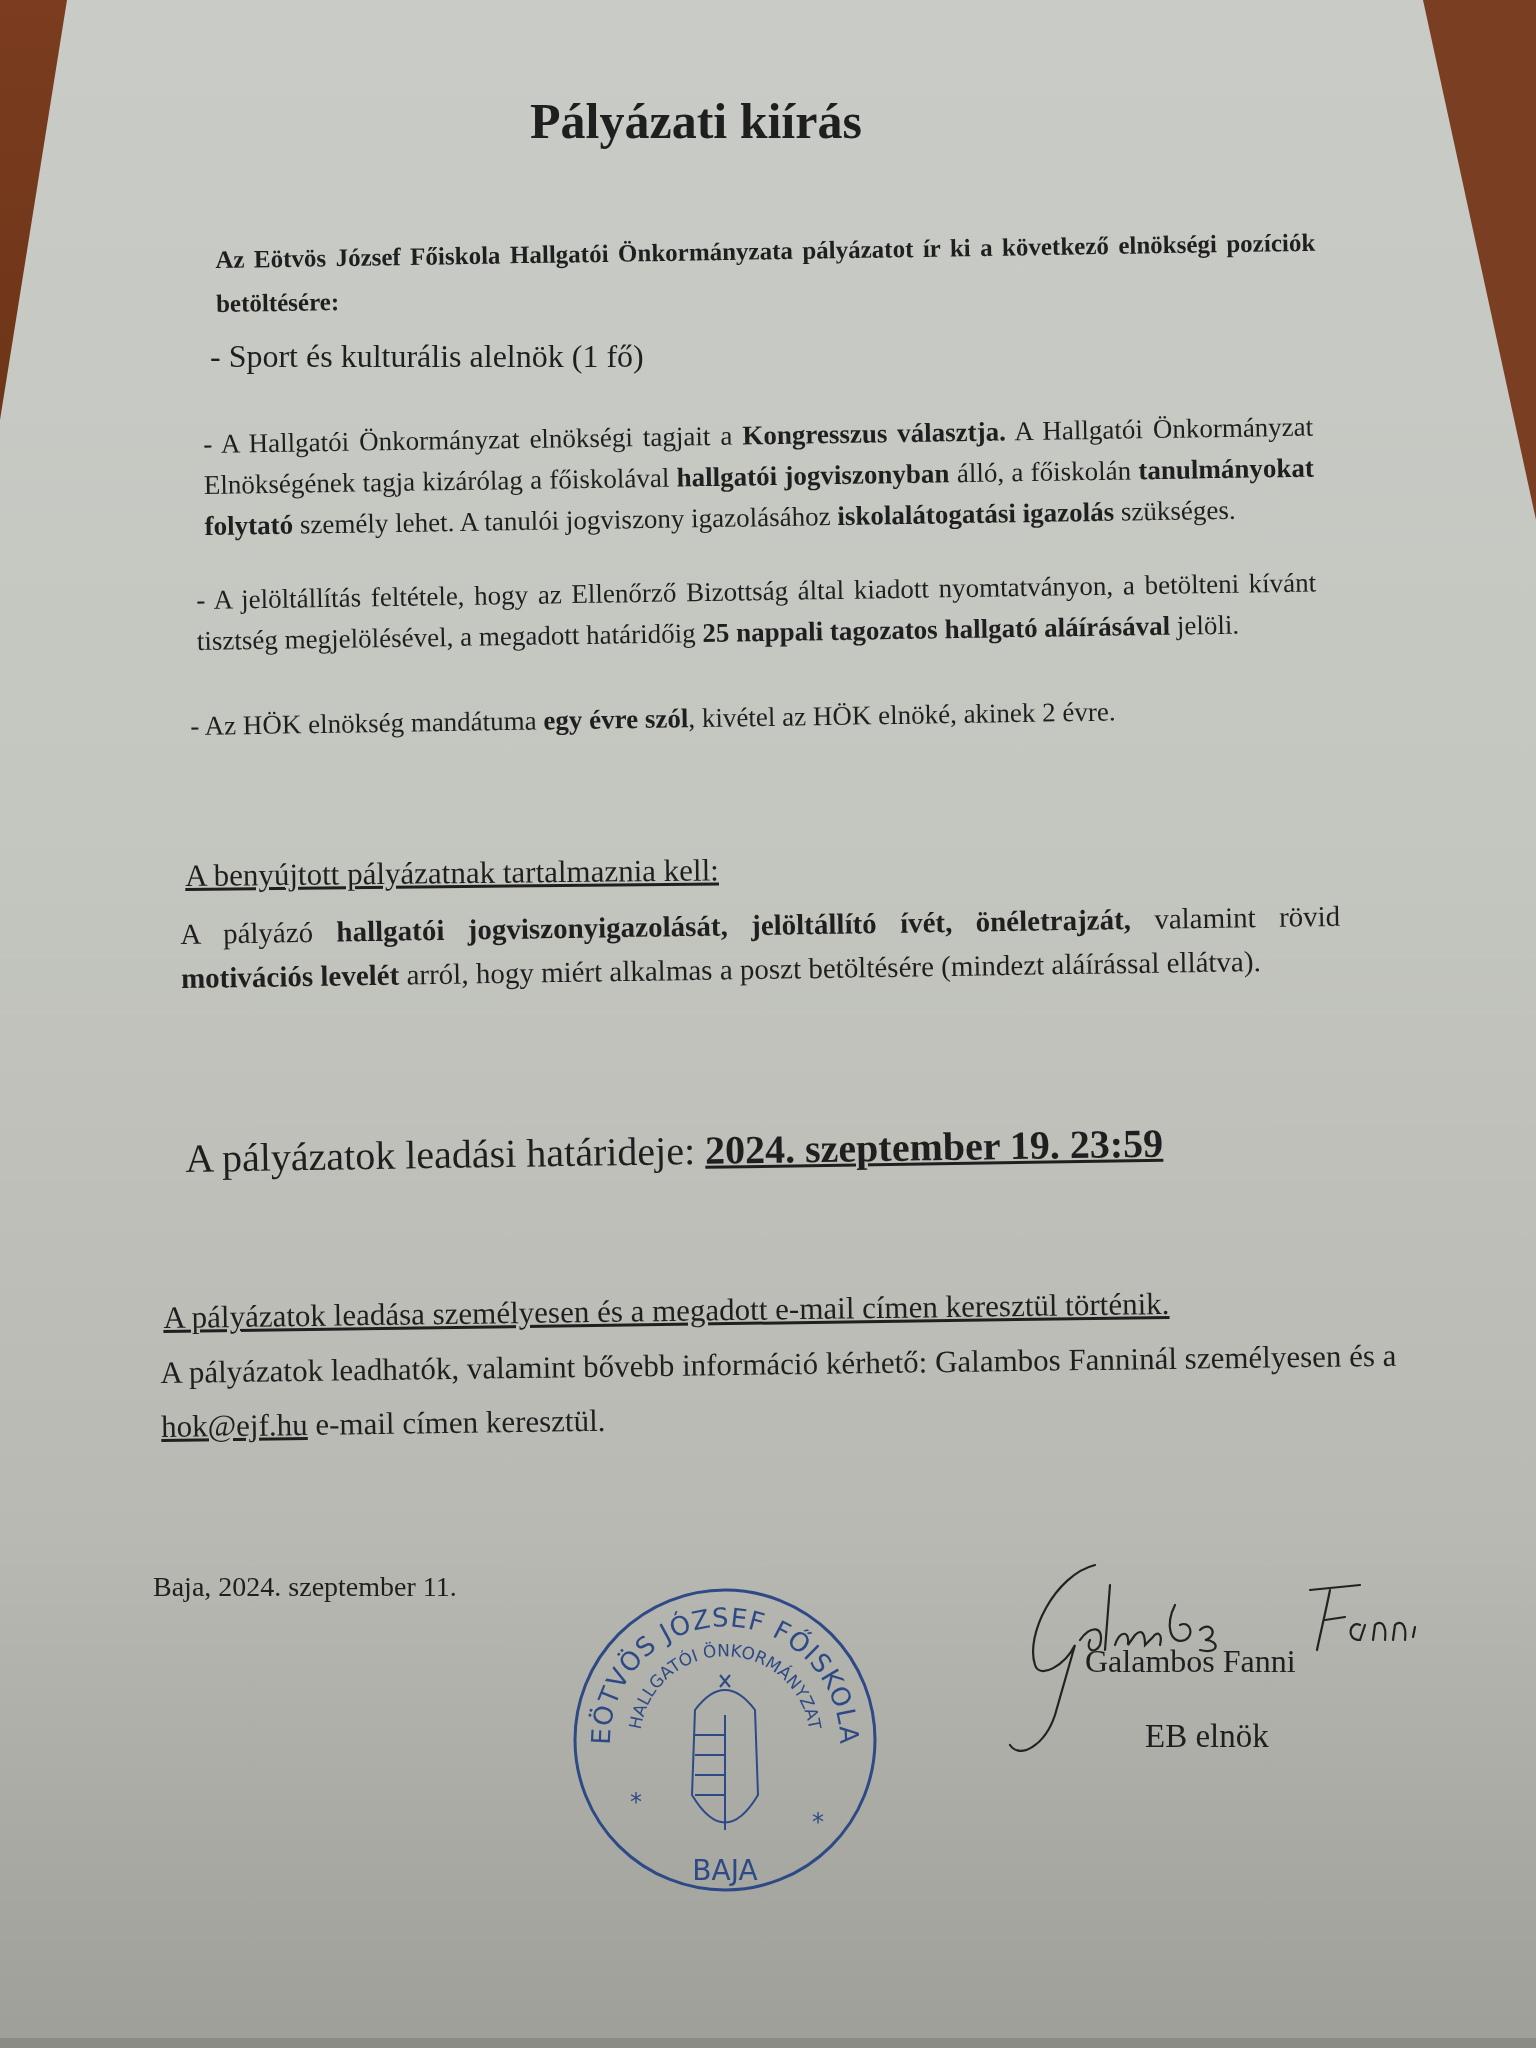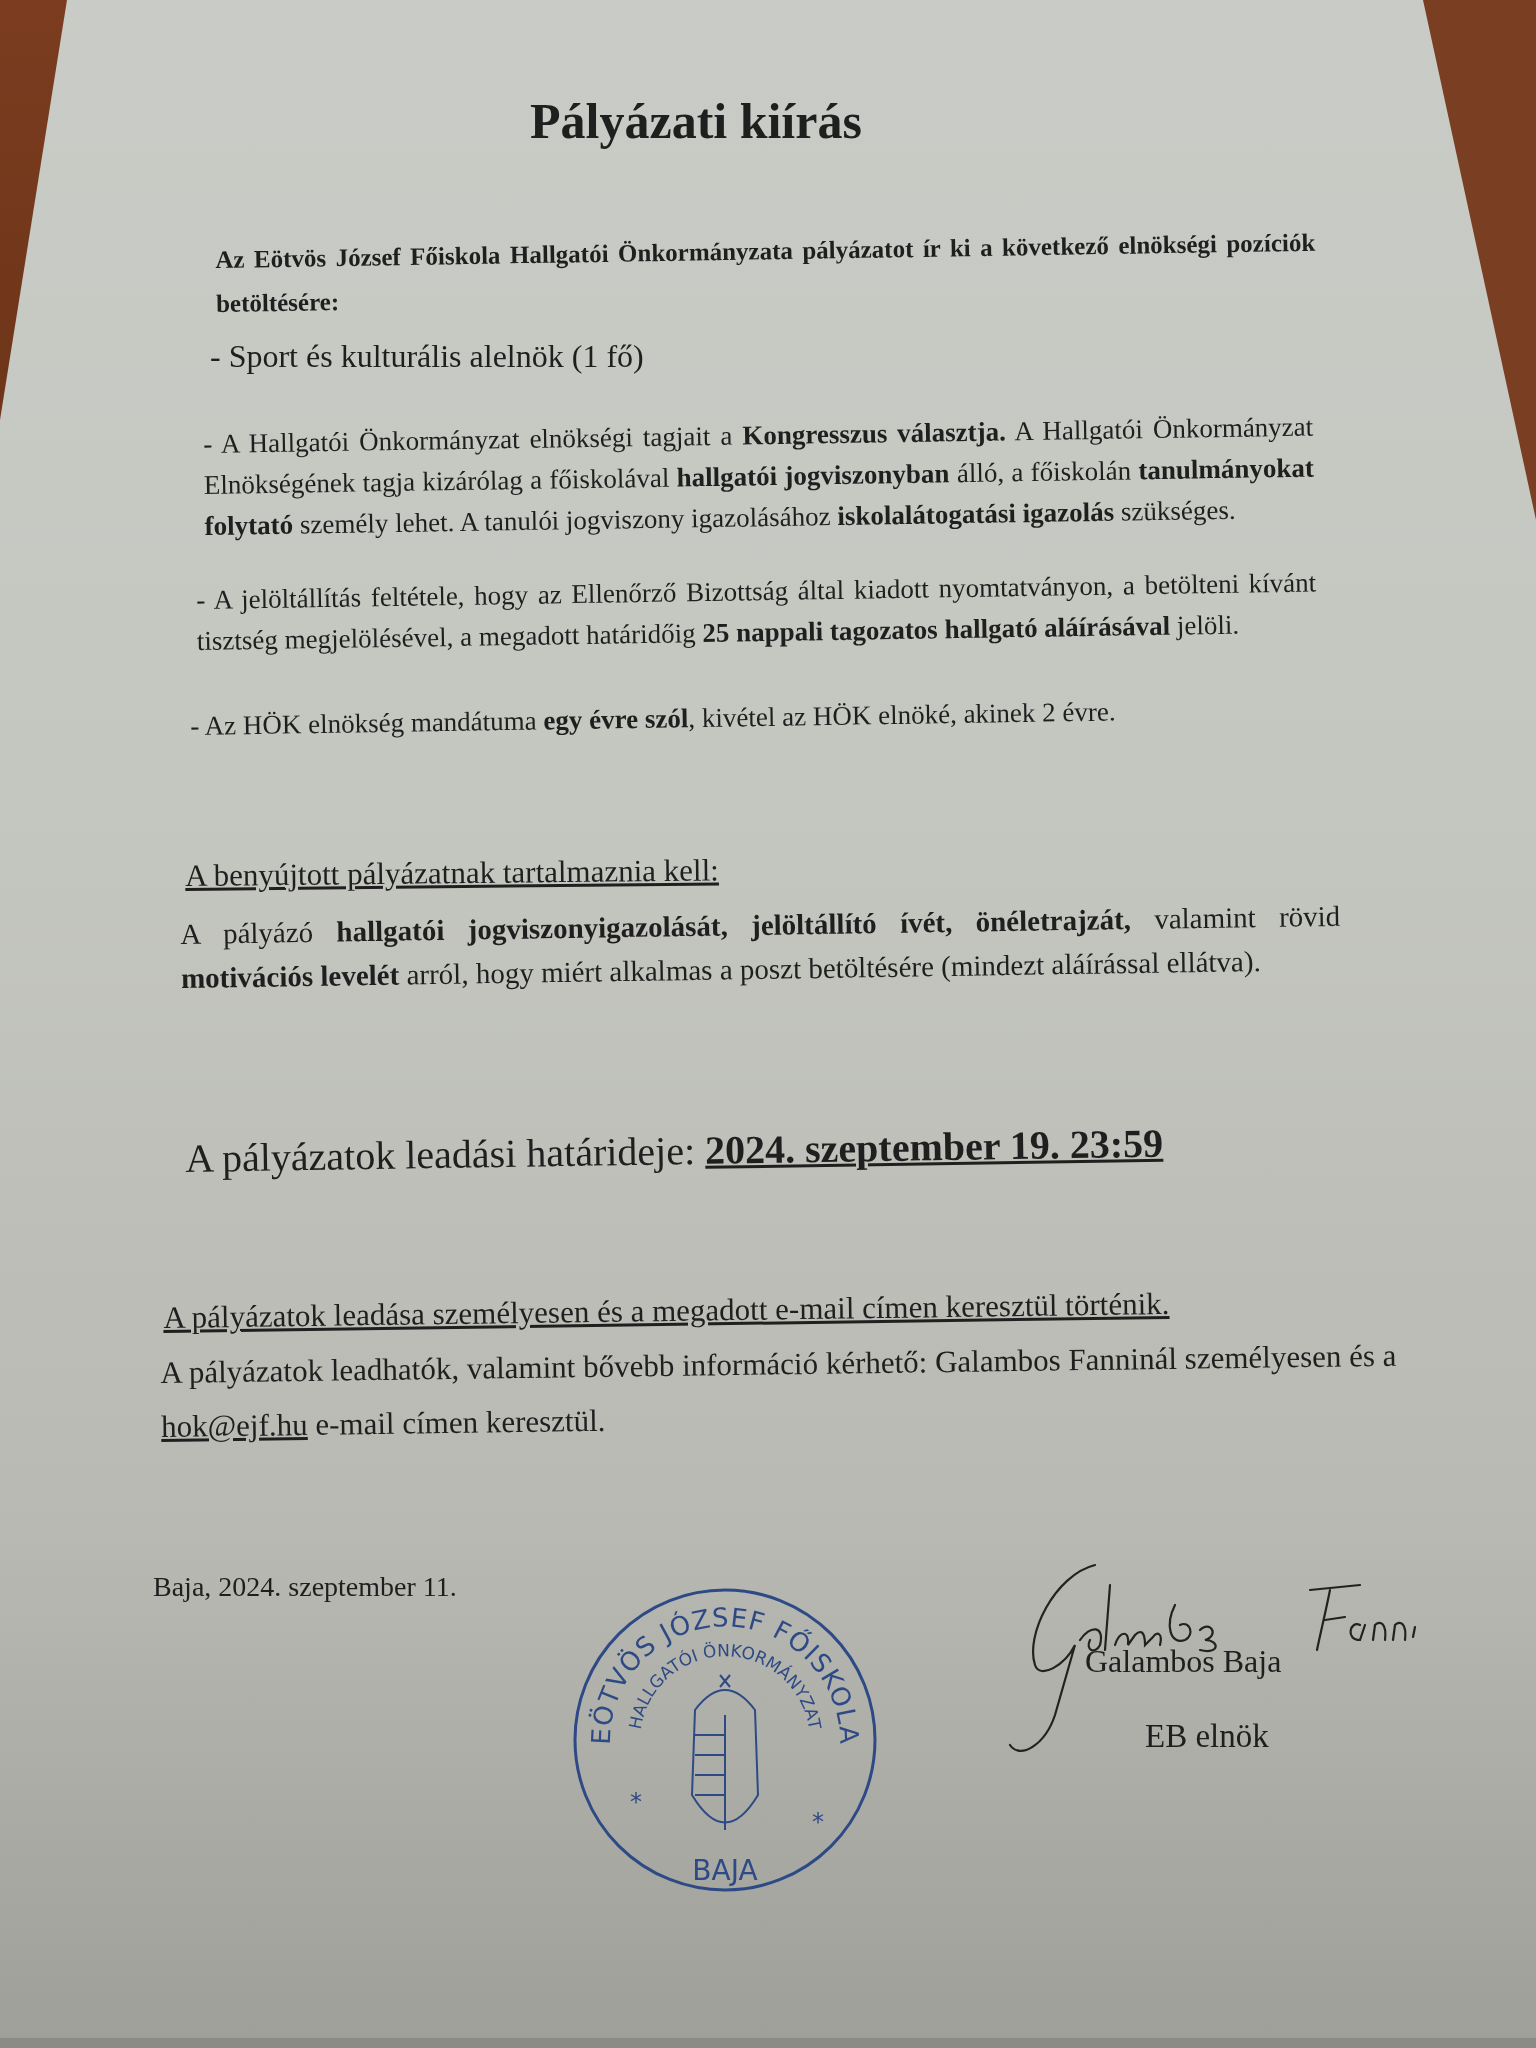--- a/index.html
+++ b/index.html
@@ -129,16 +129,16 @@
       <path d="M 335 45 C 330 70, 325 90, 322 105"></path>
       <path d="M 330 75 L 350 72"></path>
       <path d="M 365 80 C 355 75, 350 95, 365 95 L 370 80"></path>
       <path d="M 378 95 L 380 80 C 385 75, 392 78, 390 95"></path>
       <path d="M 398 95 L 400 80 C 405 75, 412 78, 410 95"></path>
       <path d="M 418 92 L 420 82"></path>
     </g>
     <title>Galambos Fanni</title>
   </svg>
 
-  <div class="abs signer-name">Galambos Baja</div>
+  <div class="abs signer-name">Galambos Fanni</div>
   <div class="abs signer-role">EB elnök</div>
 
 </div>
 
 </body></html>

